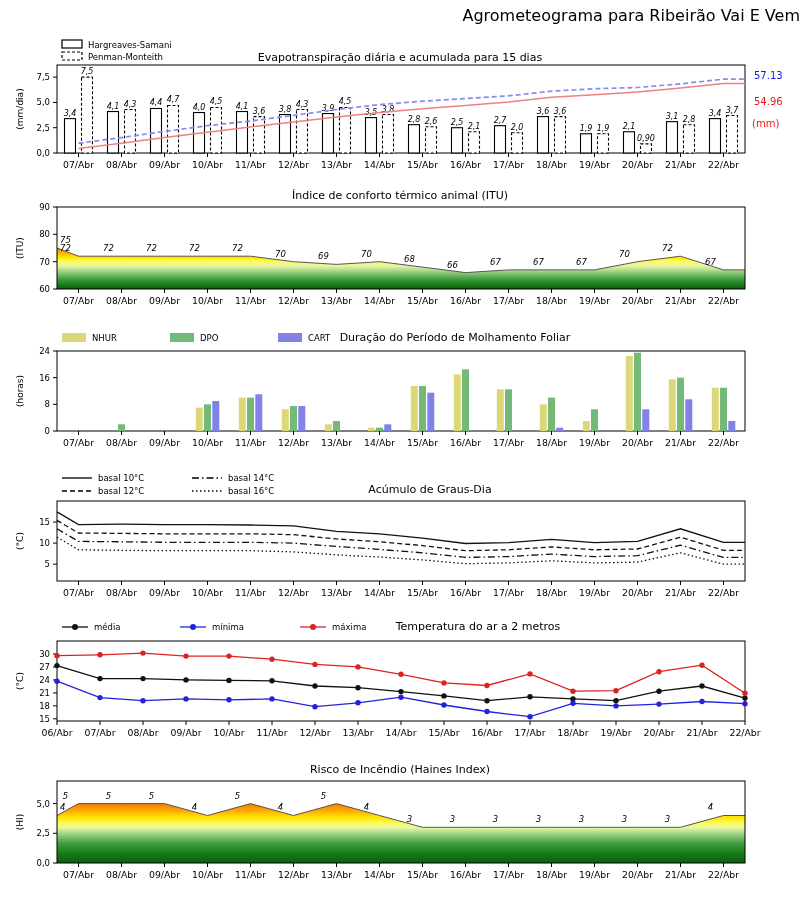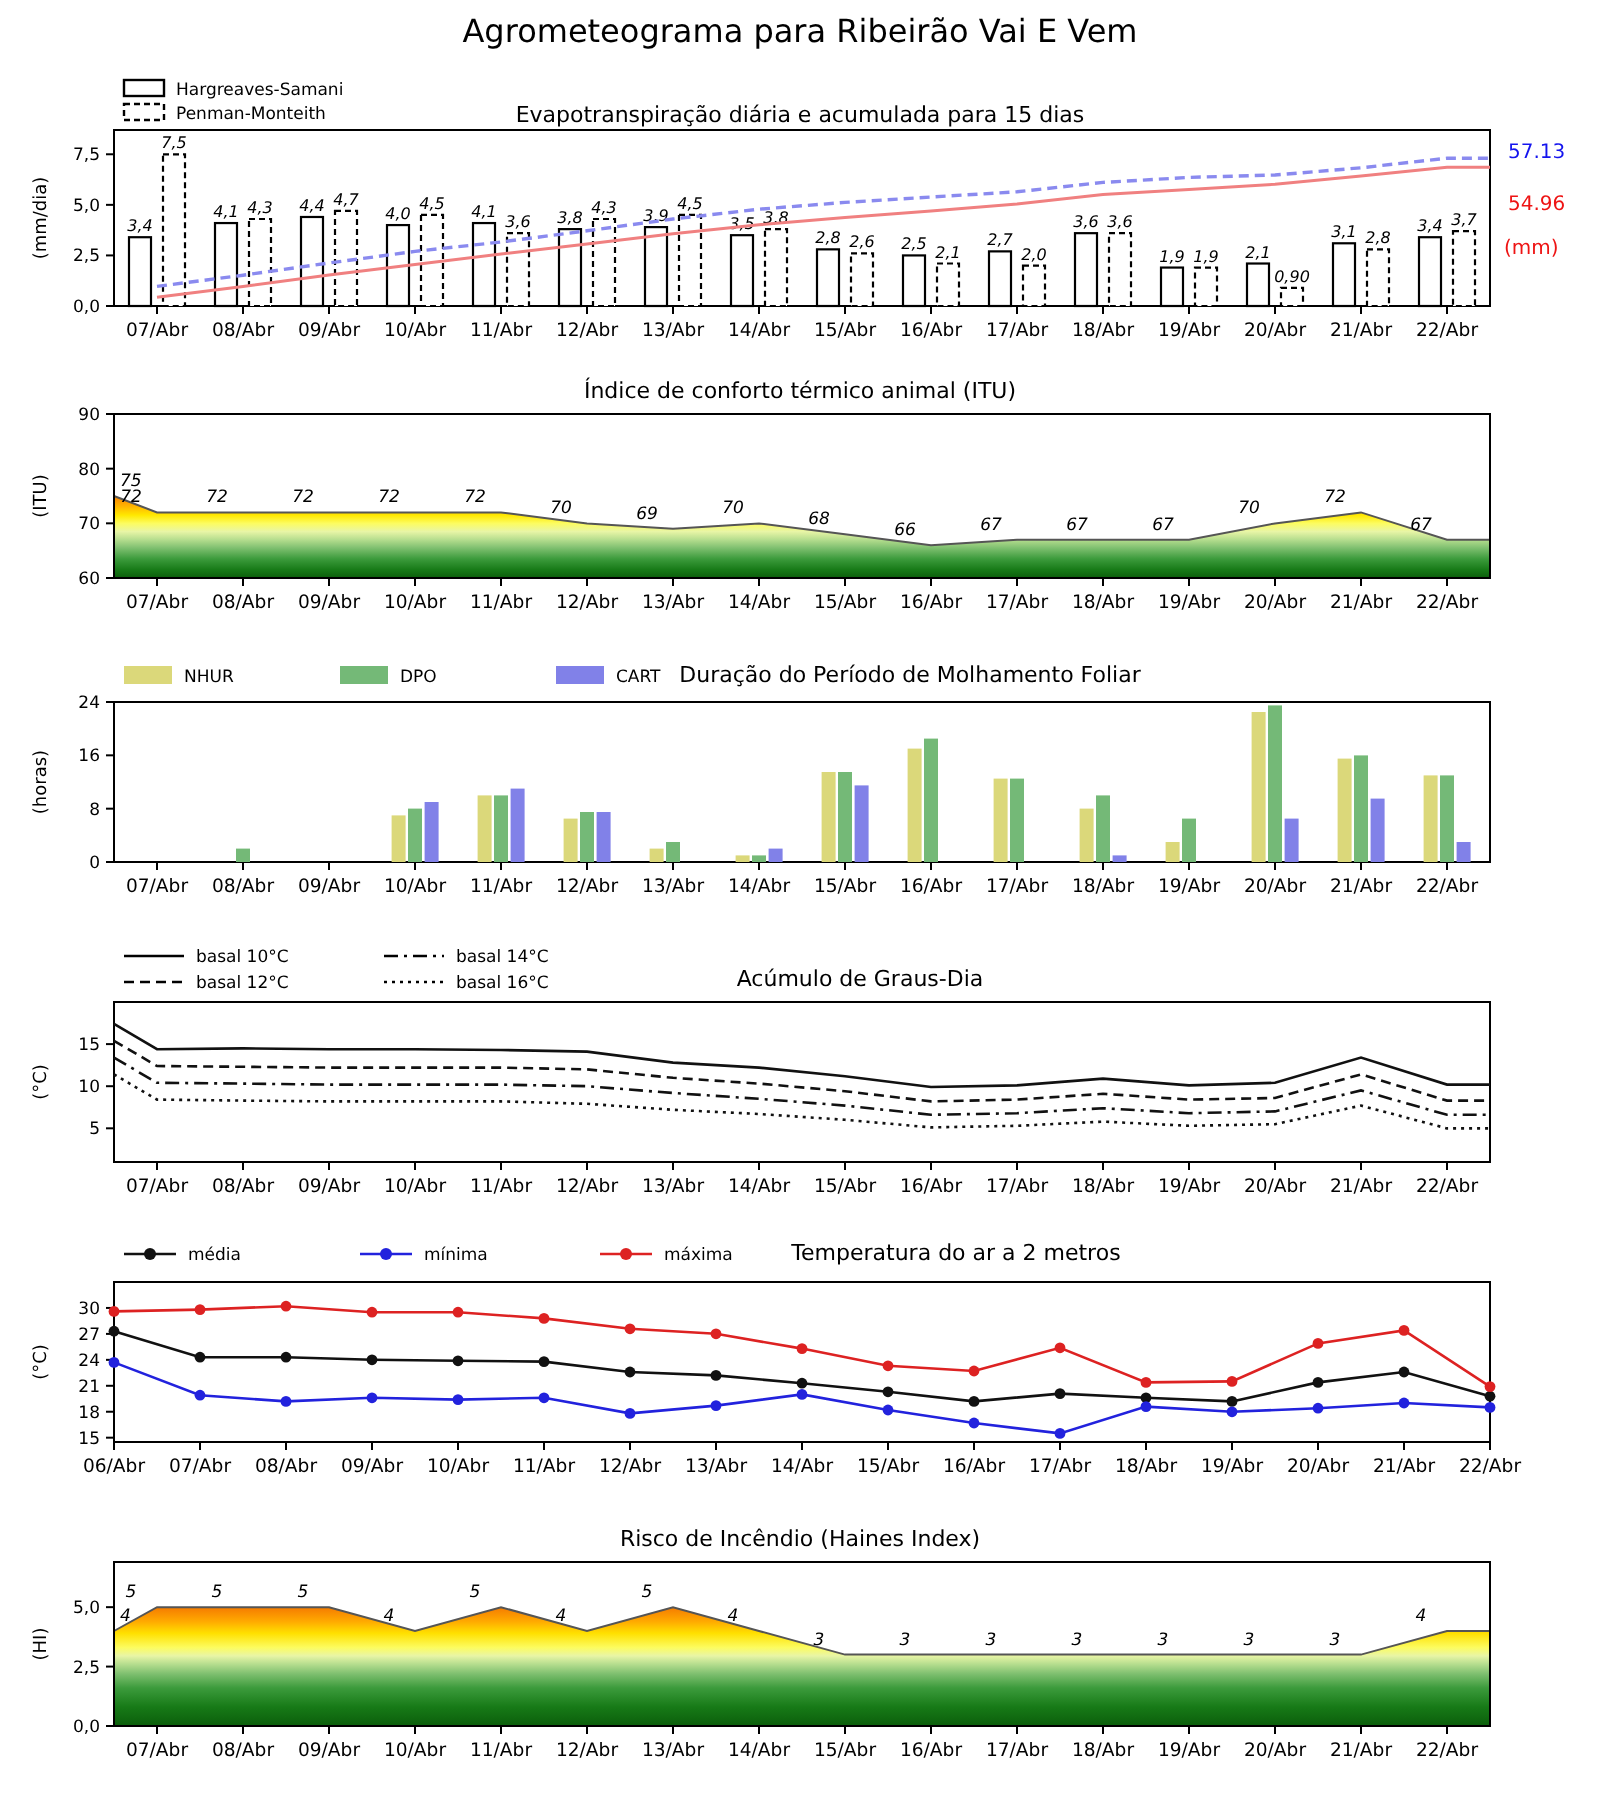--- a/index.html
+++ b/index.html
@@ -1,18 +1,18 @@
 <!DOCTYPE html>
 <html><head>
 <meta charset="utf-8">
 <style>
   html,body{margin:0;padding:0;background:#ffffff;}
   body{width:800px;height:900px;font-family:"DejaVu Sans",sans-serif;color:#000;overflow:hidden;}
   .page{padding-top:6px;}
-  .main-title{width:800px;text-align:center;font-size:16px;margin-bottom:2px;}
+  .main-title{width:800px;text-align:right;font-size:16px;margin-bottom:2px;}
   .panel{position:relative;margin-top:10px;}
   .panel svg{display:block;}
 </style>
 </head>
 <body>
 
 <div class="page">
   <div class="main-title">Agrometeograma para Ribeirão Vai E Vem</div>
 
   <div class="panel">

